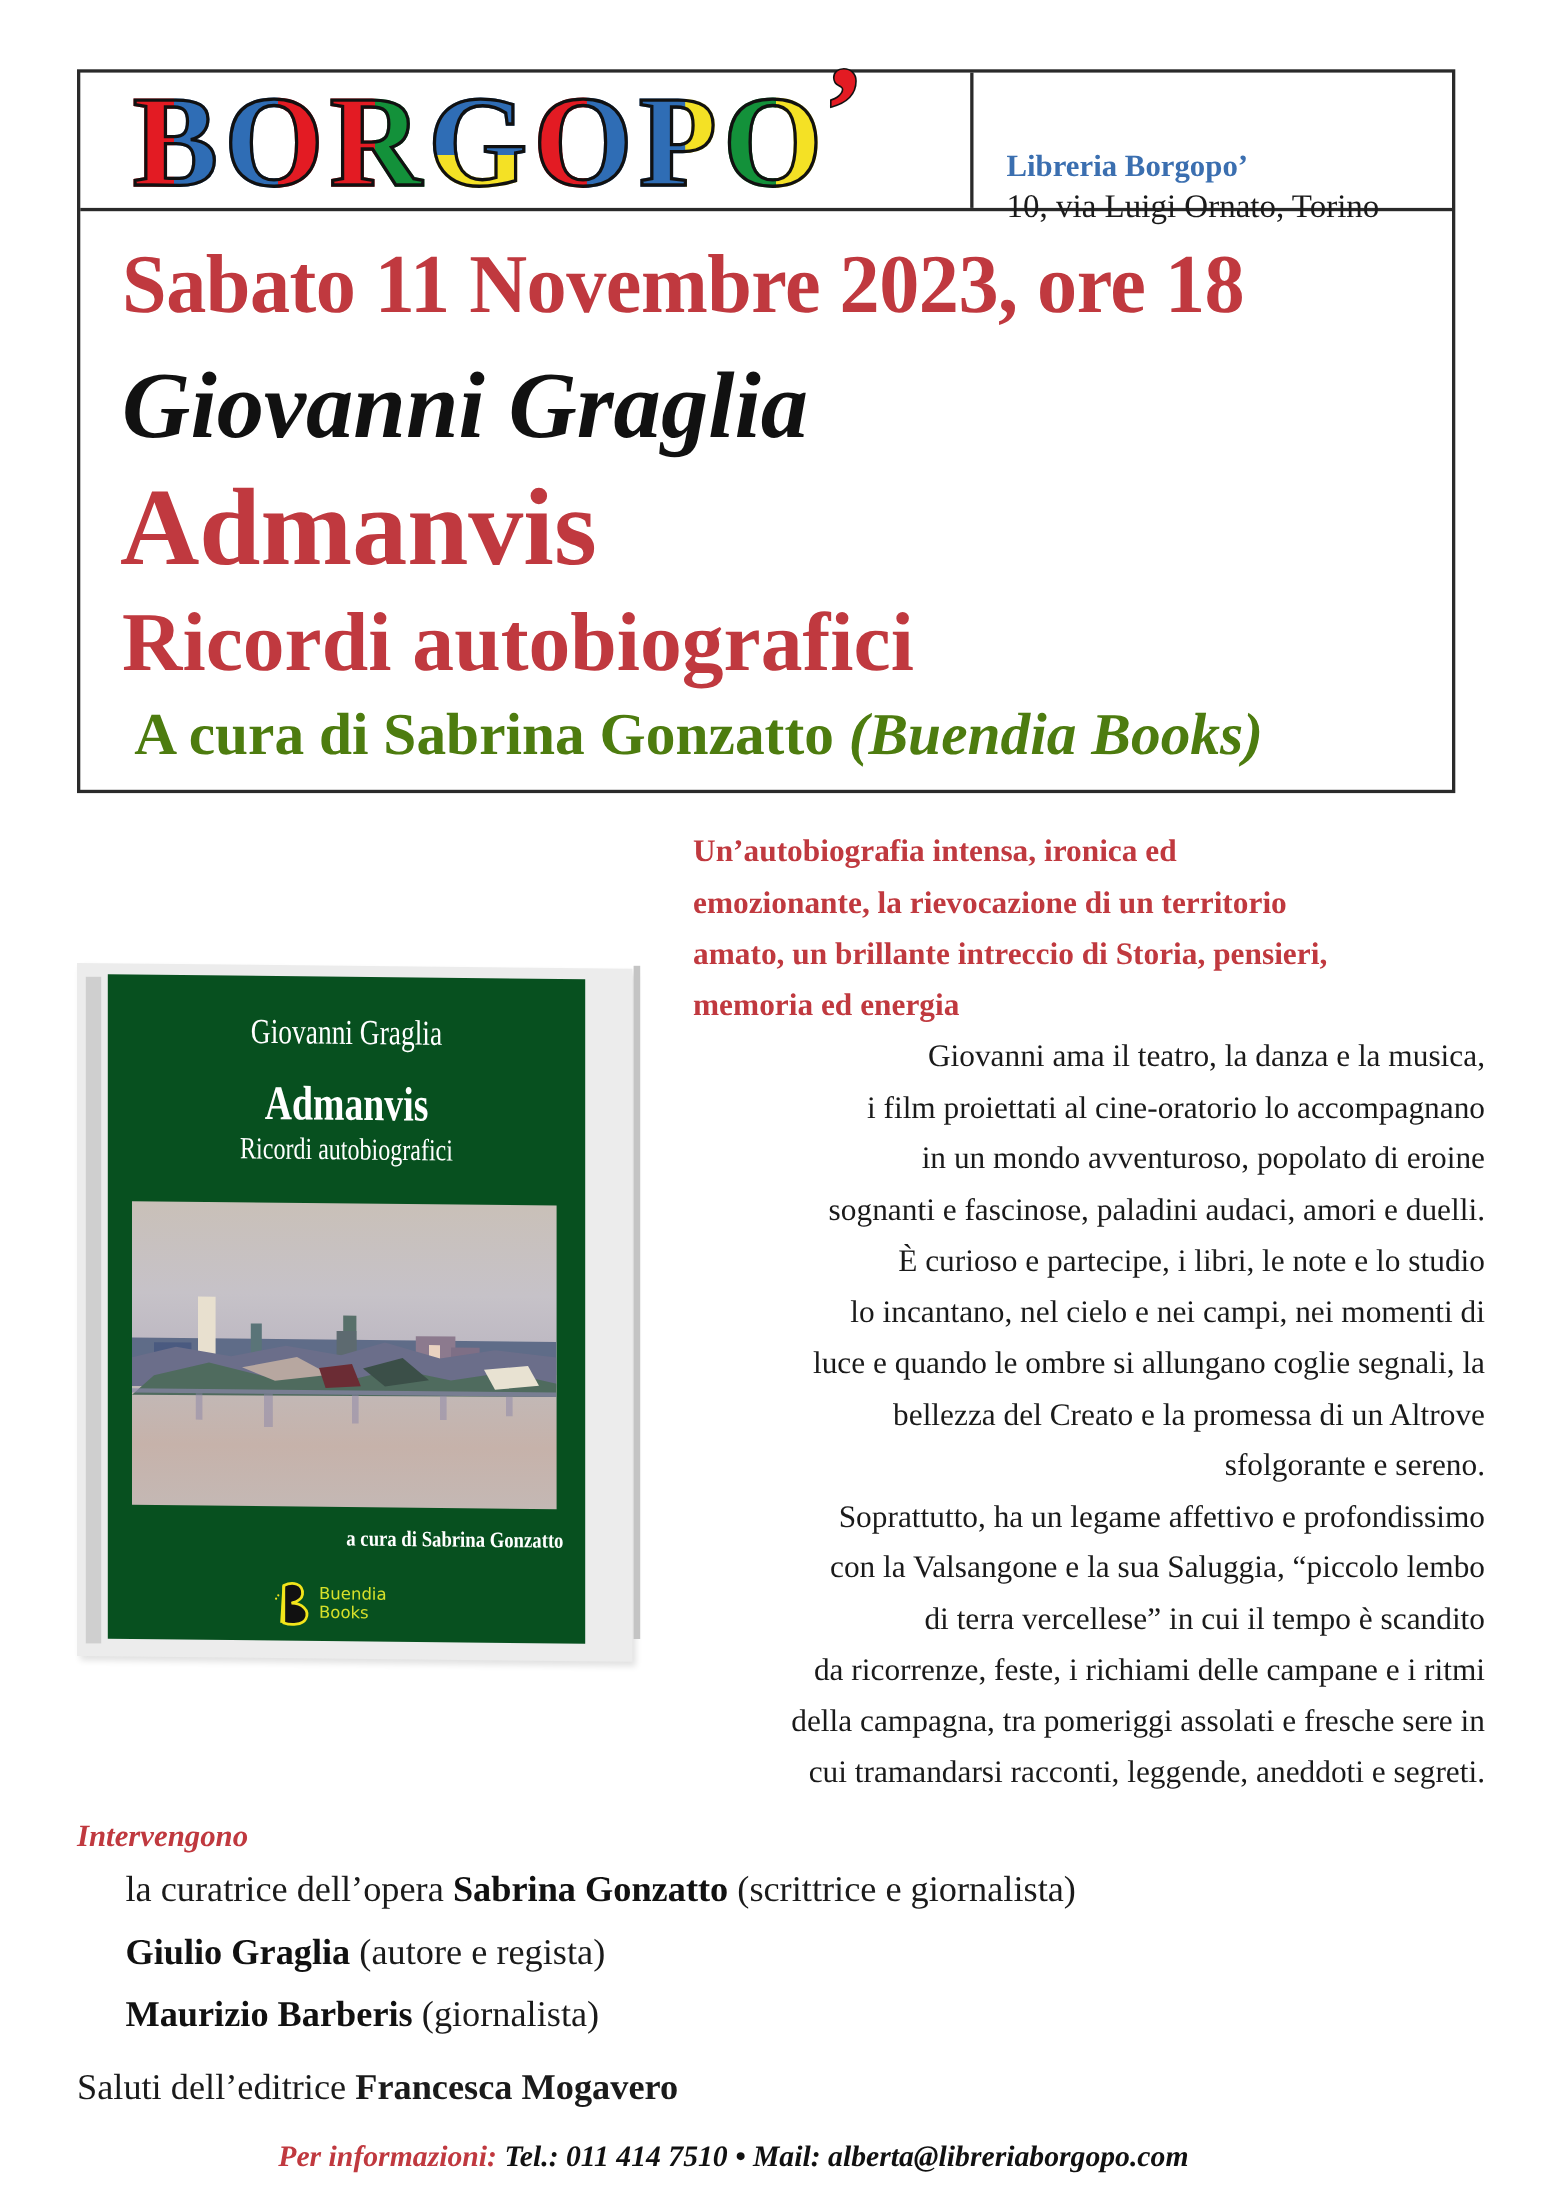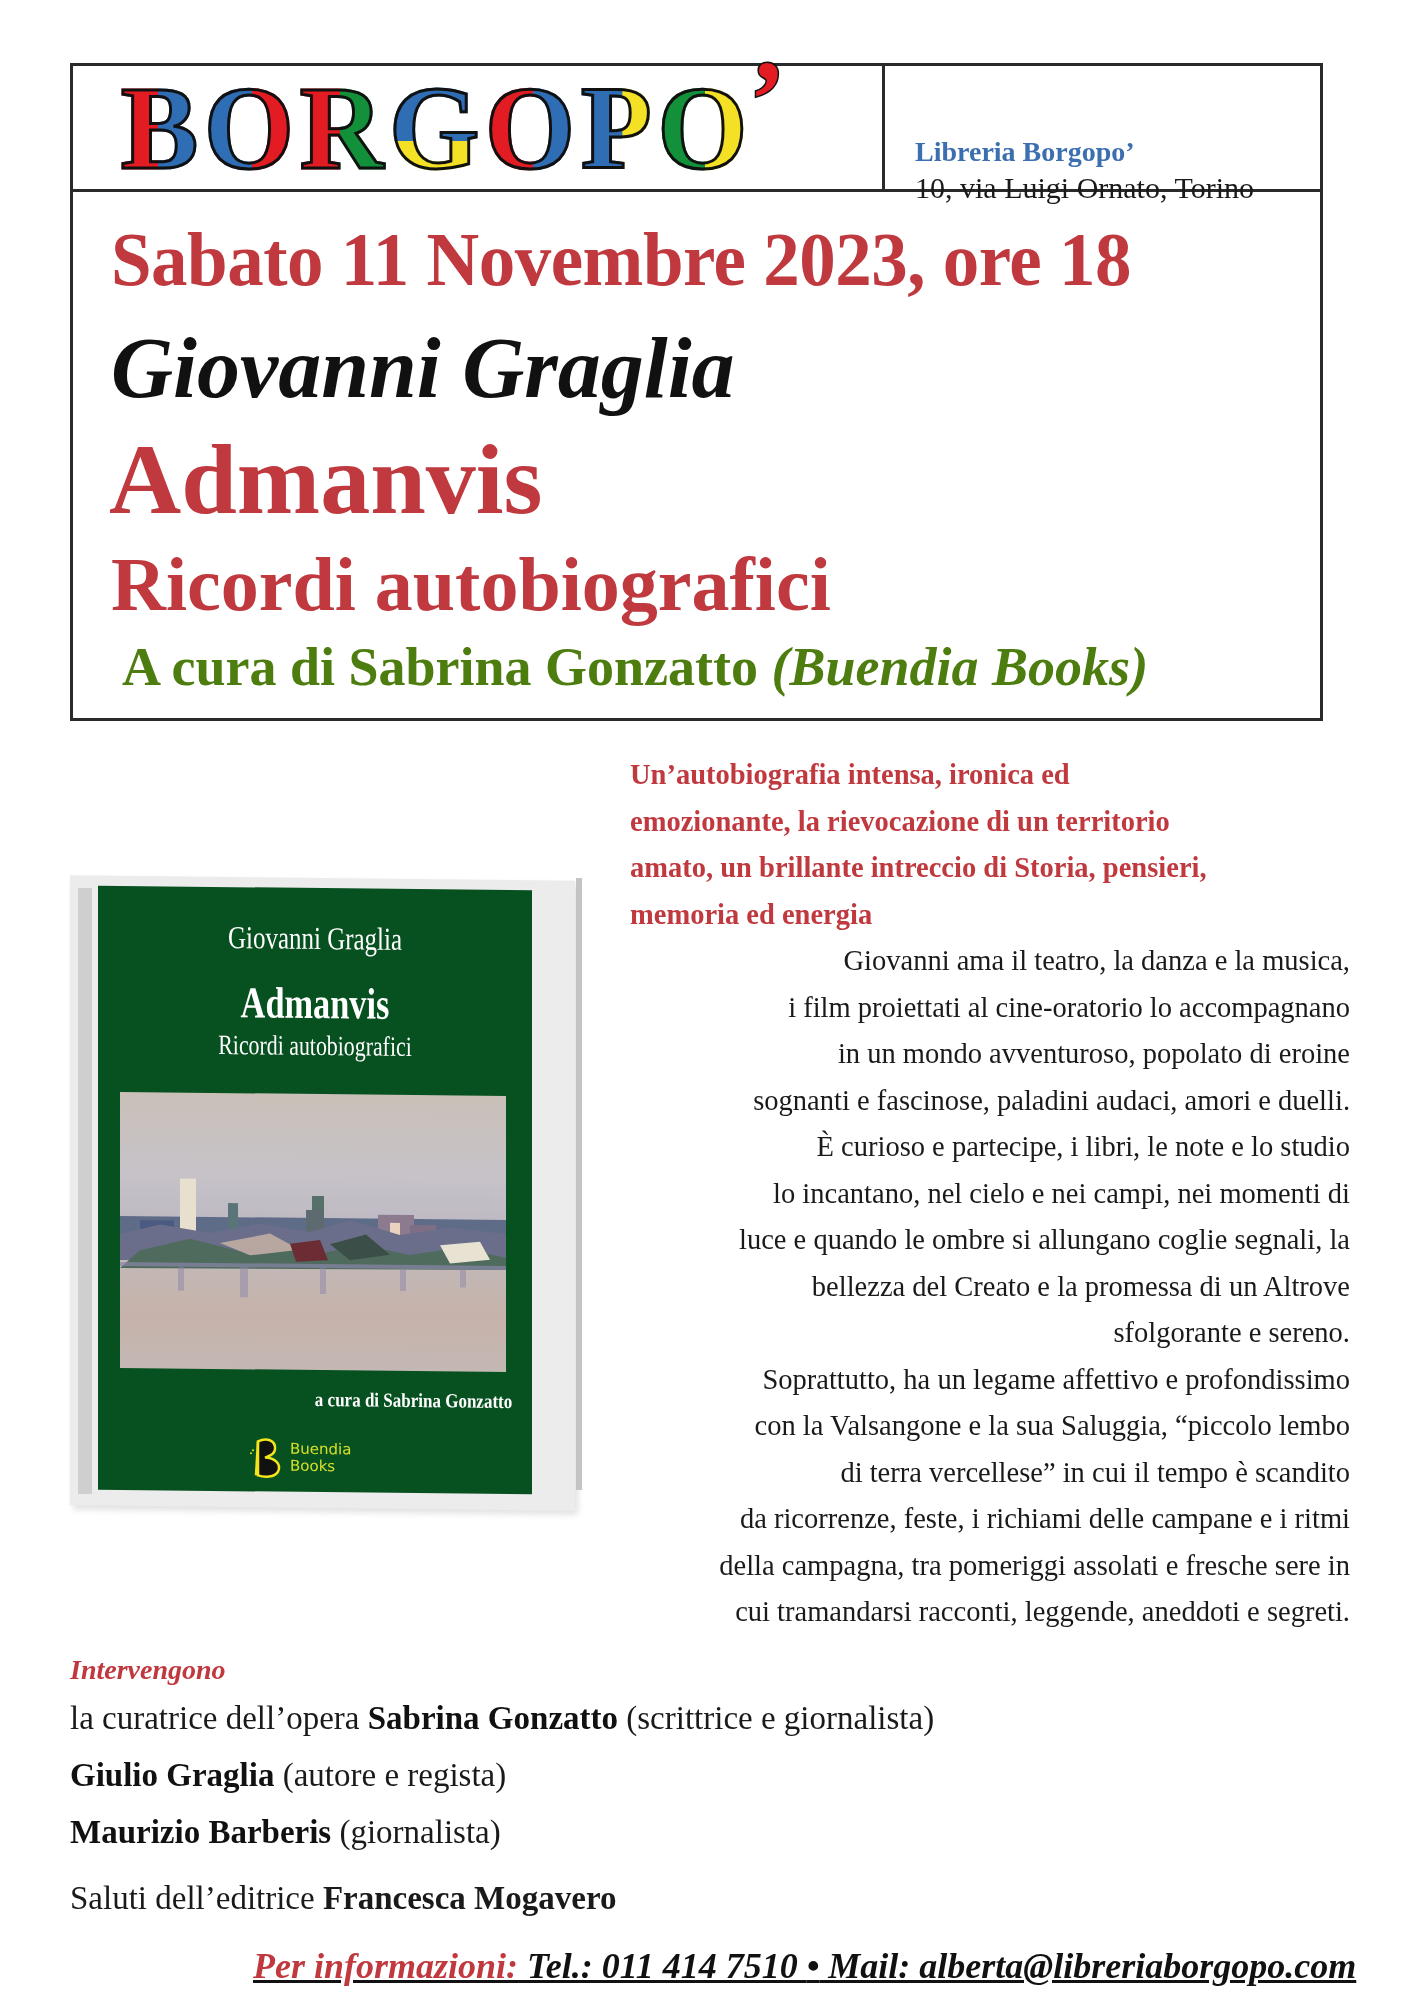--- a/index.html
+++ b/index.html
@@ -60,27 +60,27 @@
 
   
   .desc { position:absolute; left:630px; top:752px; width:720px; font-family:"Liberation Serif", serif; }
   .desc-lead { font-weight:bold; color:#c0393f; font-size:28.5px; line-height:46.5px; }
   .desc-body { color:#1a1a1a; font-size:28.5px; line-height:46.5px;text-align:right; }
   .desc-line { display:block; white-space:nowrap;font-family:Liberation Serif, serif; }
 
   
   .speakers { position:absolute; left:70px; top:1650px; font-family:"Liberation Serif", serif; }
   .speakers-label { font-style:italic; font-weight:bold; color:#c0393f; font-size:28px; line-height:40px; }
-  .speaker { font-size:33px; line-height:57px; color:#1a1a1a; white-space:nowrap; }
+  .speaker { font-size:33px; line-height:57px; color:#1a1a1a; white-space:nowrap;margin-left:44px; }
   .speaker b { color:#111; }
   .greetings { position:absolute; left:70px; top:1880px; font-family:"Liberation Serif", serif; font-size:33px; color:#1a1a1a; white-space:nowrap; }
 
   
   .footer { position:absolute; left:253px; top:1945px; font-family:"Liberation Serif", serif; font-style:italic; font-weight:bold;
-            font-size:36px; color:#111; white-space:nowrap;text-decoration:underline; }
+            font-size:27px; color:#111; white-space:nowrap; }
   .footer .info-label { color:#c0393f; }
 </style>
 </head>
 <body>
 
 <div class="header-box">
   <div class="logo-row">
     <div class="logo-cell">
       <div class="logo">
         <span style="background:linear-gradient(90deg,#e31b23 0 45%,#2f6db5 45% 100%);-webkit-background-clip:text;background-clip:text;color:transparent;">B</span>

